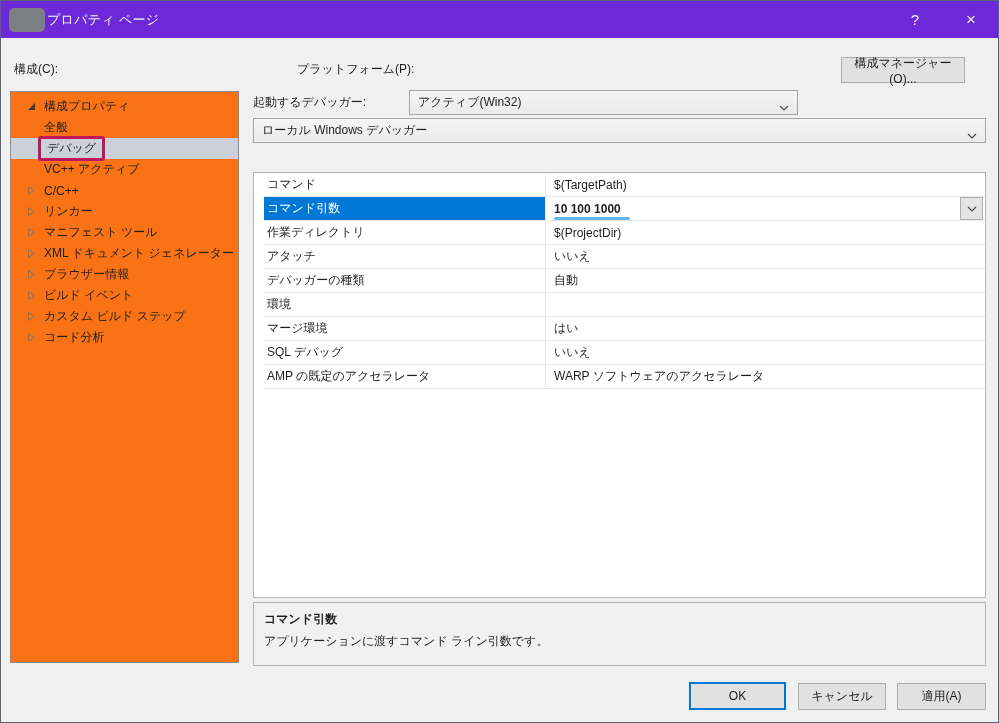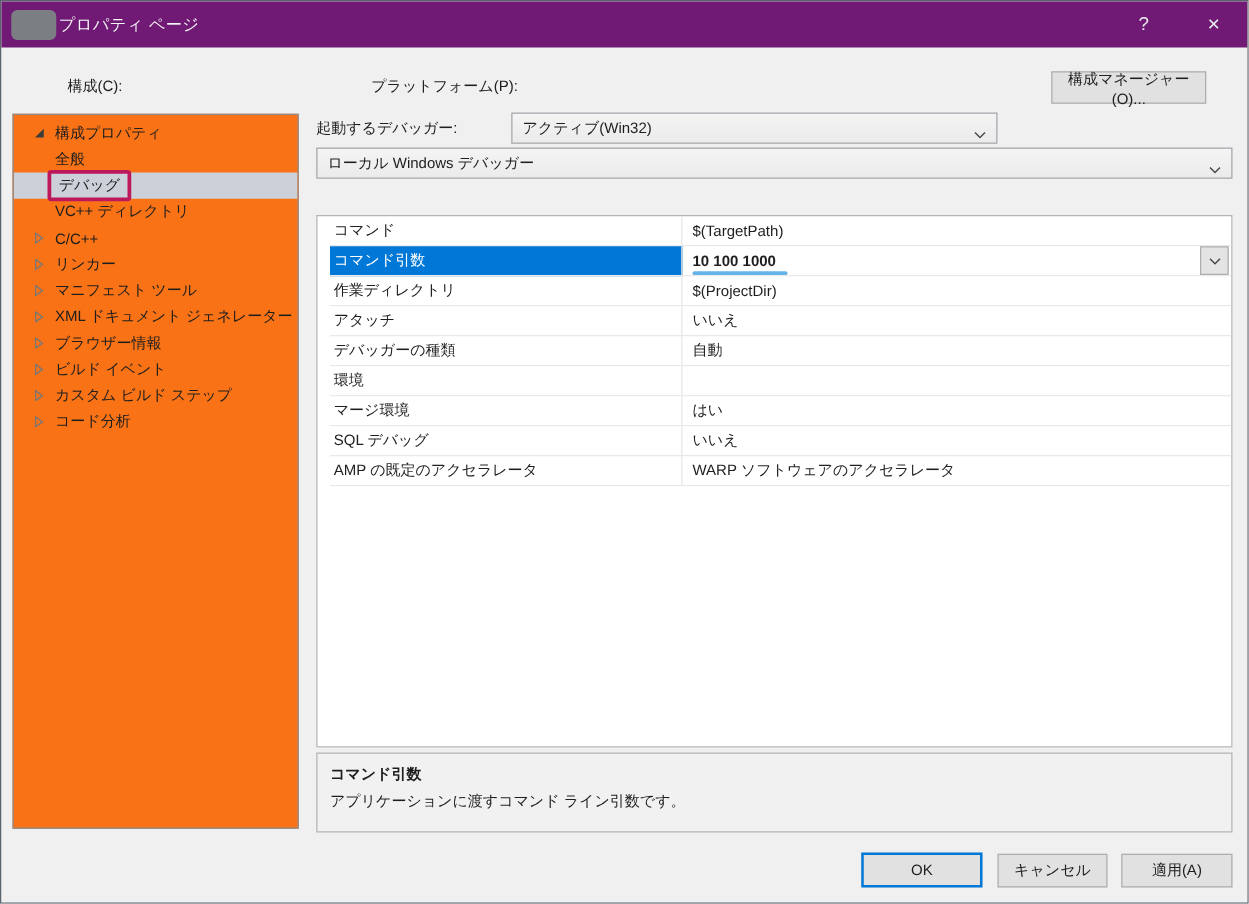--- a/index.html
+++ b/index.html
@@ -3,36 +3,36 @@
 <meta charset="utf-8">
 <style>
   * { margin:0; padding:0; box-sizing:border-box; }
   html,body { background:#fff; }
   body { font-family:"Liberation Sans","DejaVu Sans",sans-serif; font-size:12px; color:#1e1e1e; }
 
   .window { position:relative; width:999px; height:723px; background:#f0f0f0;
             border:1px solid #5a646c; overflow:hidden; }
 
   
-  .titlebar { position:absolute; top:0; left:0; width:100%; height:37px; background:#701a75; }
+  .titlebar { position:absolute; top:0; left:0; width:100%; height:37px; background:#6d28d9; }
   .redaction { position:absolute; left:8px; top:7px; width:36px; height:24px;
                background:#7b7e82; border-radius:5px; }
   .title-text { position:absolute; left:46px; top:0; height:37px; line-height:37px;
                 color:#f2f4f5; font-size:13px; letter-spacing:.3px; }
   .cap-btn { position:absolute; top:0; height:37px; width:42px; line-height:37px;
              text-align:center; color:#e9ecee; font-size:15px; cursor:default; }
   .cap-help { right:62px; }
   .cap-close { right:6px; font-size:17px; }
 
   
   .lbl { position:absolute; height:25px; line-height:25px; }
   .combo { position:absolute; height:25px; background:linear-gradient(#f4f4f4,#ebebeb);
            border:1px solid #a2a6ab; display:flex; align-items:center; padding:0 24px 0 8px; }
   .combo .chev { position:absolute; right:8px; top:9px; }
-  .lbl-config { left:13px; top:56px;margin-left:40px; }
+  .lbl-config { left:13px; top:56px; }
   .combo-config { left:72px; top:56px; width:210px; }
   .lbl-platform { left:296px; top:56px; }
   .combo-platform { left:408px; top:56px; width:389px;margin-top:33px; }
   .btn { background:#e1e1e1; border:1px solid #adadad; text-align:center;
          display:flex; align-items:center; justify-content:center; }
   .btn-configmgr { position:absolute; left:840px; top:56px; width:124px; height:26px; }
 
   
   .tree { position:absolute; left:9px; top:90px; width:229px; height:572px;
           background:#f97316; border:1px solid #898d92; padding-top:4px; overflow:hidden; }
@@ -110,21 +110,21 @@
       <span>全般</span>
     </div>
     <div class="tree-row selected">
       <span class="tree-glyph"></span>
       <span class="ann-box">
         <span>デバッグ</span>
       </span>
     </div>
     <div class="tree-row">
       <span class="tree-glyph"></span>
-      <span>VC++ ディレクトリ</span>
+      <span>VC++ アクティブ</span>
     </div>
     <div class="tree-row">
       <span class="tree-glyph">
         <svg width="9" height="9">
             <polygon points="1.5,0.5 7,4.5 1.5,8.5" fill="none" stroke="#777" stroke-width="1"></polygon>
           </svg>
       </span>
       <span>C/C++</span>
     </div>
     <div class="tree-row">

